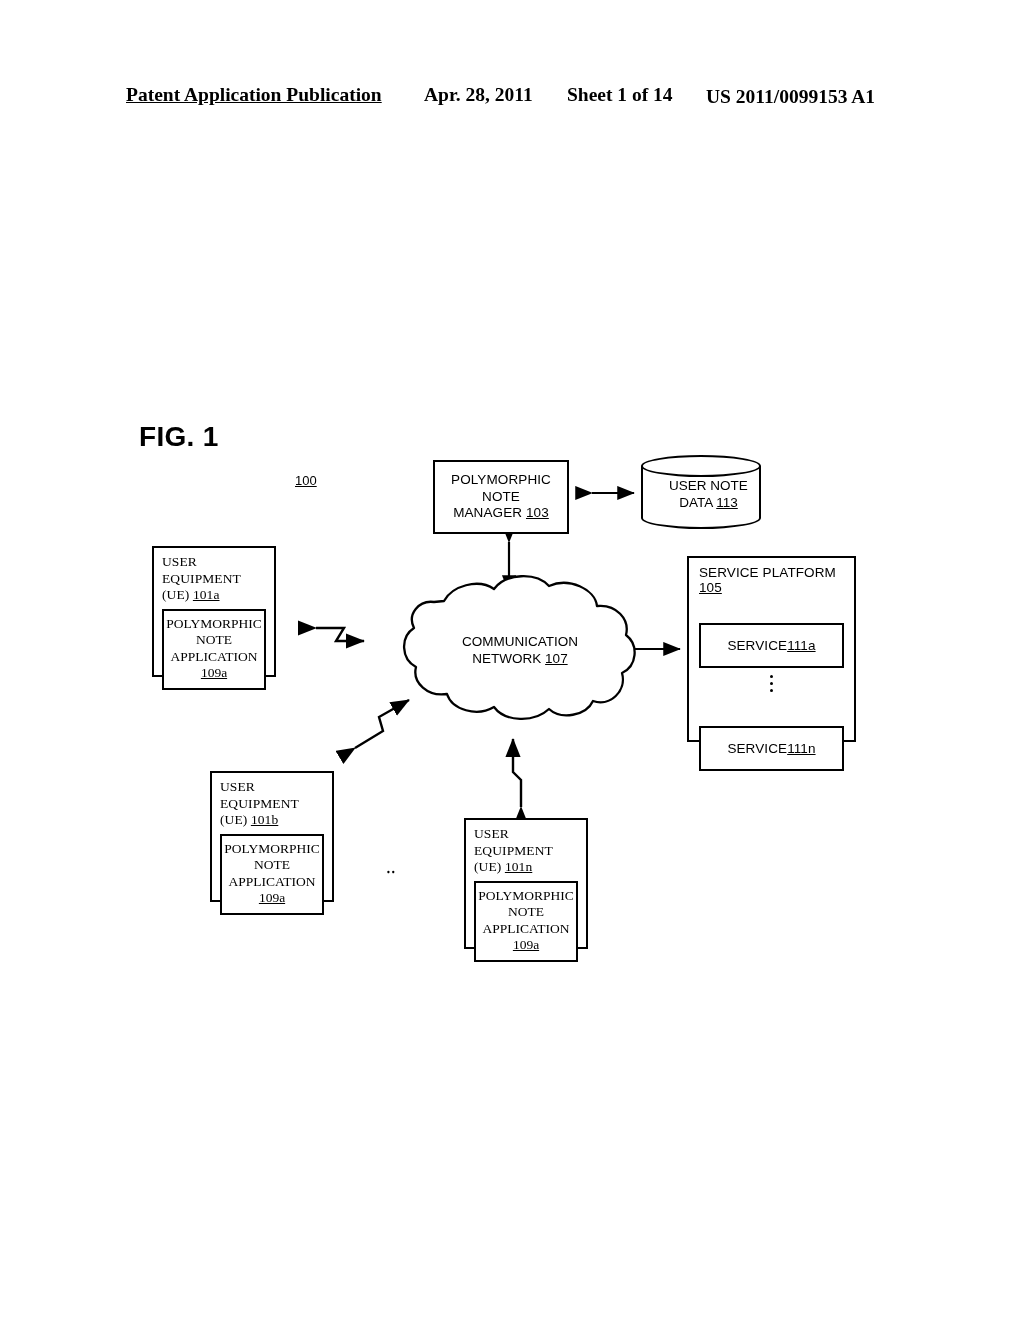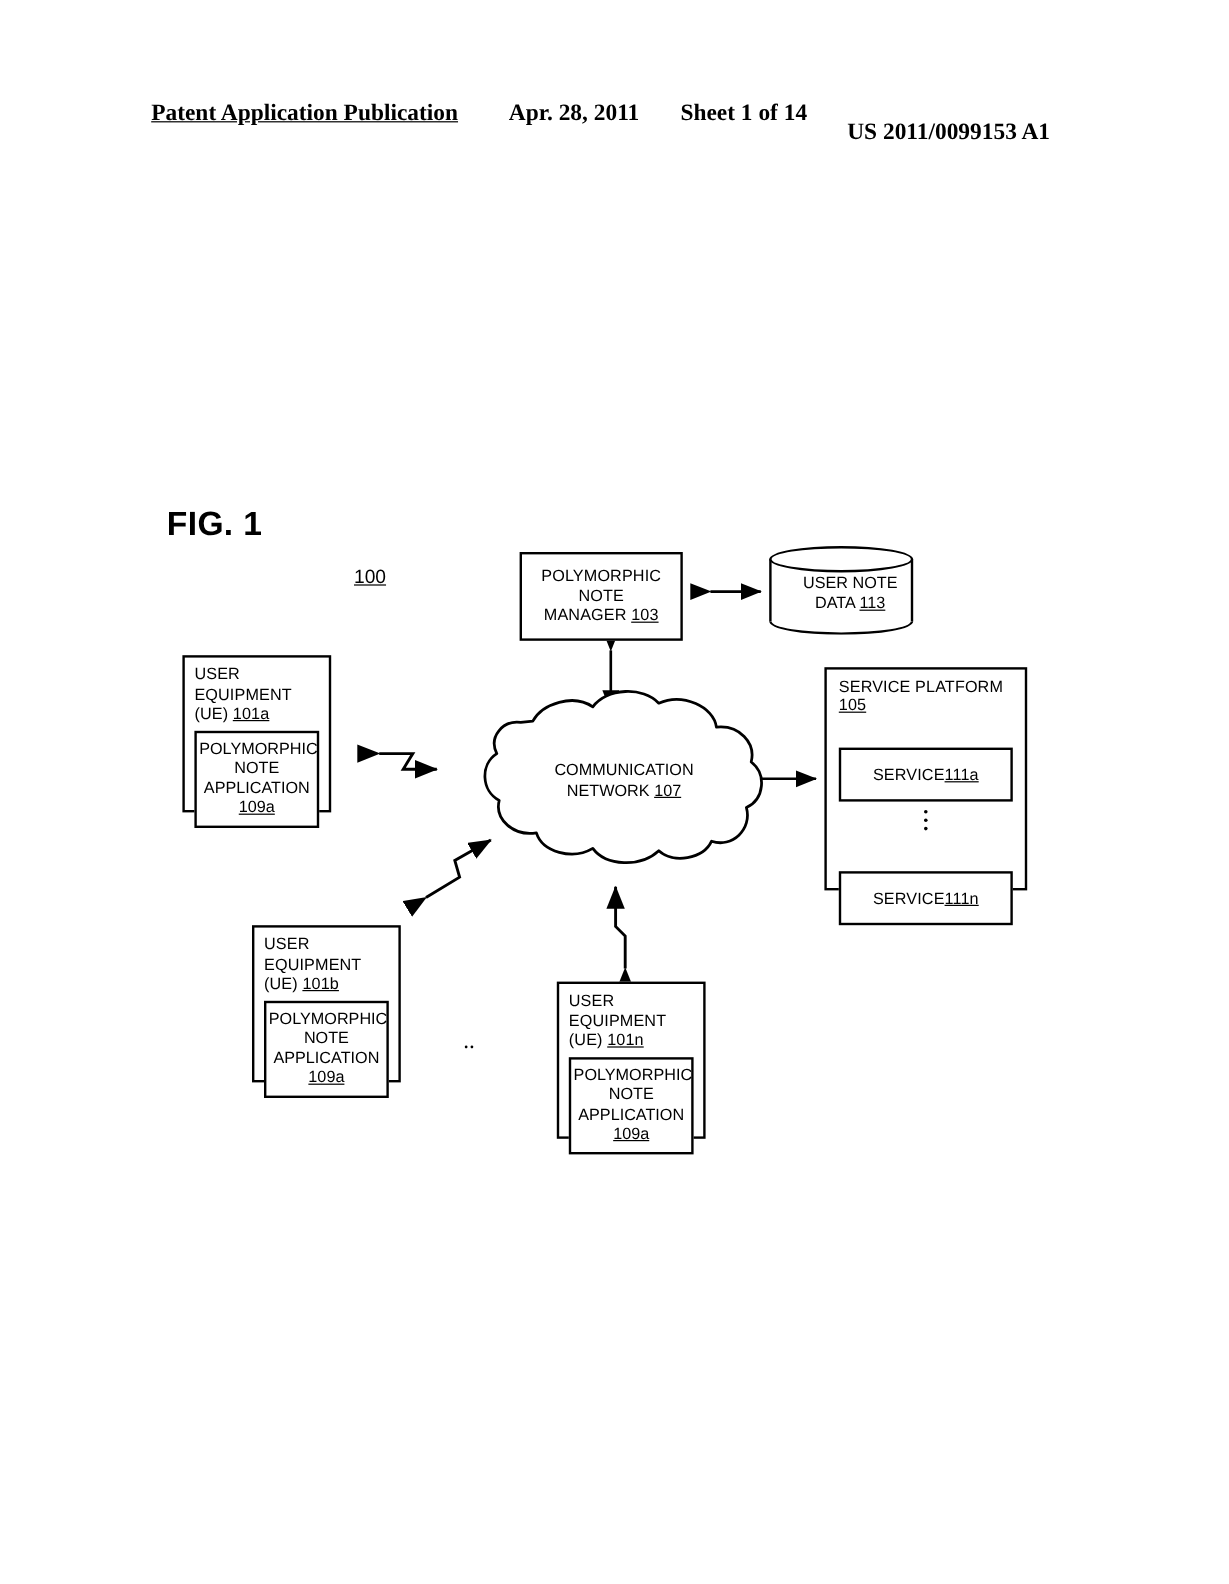--- a/index.html
+++ b/index.html
@@ -26,38 +26,38 @@
     height: 28px;
     font-family: "Liberation Serif", serif;
     font-weight: bold;
     font-size: 19.5px;
     letter-spacing: 0px;
     white-space: nowrap;
   }
   #pub-header .h-left   { position: absolute; left: 126px; top: 0; text-decoration: underline; }
   #pub-header .h-date   { position: absolute; left: 424px; top: 0; }
   #pub-header .h-sheet  { position: absolute; left: 567px; top: 0; }
-  #pub-header .h-number { position: absolute; left: 706px; top: 16px; text-align: center; }
+  #pub-header .h-number { position: absolute; left: 706px; top: 2px; text-align: center; }
 
   
   #fig-label {
     position: absolute;
     left: 139px;
     top: 421px;
     font-size: 28px;
     font-family: "Liberation Sans", sans-serif;
     letter-spacing: 0.3px;
     font-weight: bold;
   }
 
   #system-ref {
     position: absolute;
     left: 295px;
     top: 473px;
-    font-size: 16px;
+    font-size: 13px;
     text-decoration: underline;
   }
 
   
   .dbox {
     position: absolute;
     box-sizing: border-box;
     border: 2px solid #000;
     background: #fff;
     text-align: center;
@@ -134,20 +134,21 @@
     z-index: 3;
   }
 
   
   .ue-box {
     position: absolute;
     box-sizing: border-box;
     border: 2px solid #000;
     background: #fff;
     padding: 6px 8px 8px 8px;
+    font-family: Liberation Serif, serif;
   }
   .ue-title {
     font-size: 13.5px;
     line-height: 16.5px;
     text-align: left;
     letter-spacing: 0.1px;
   }
   .ue-app {
     margin-top: 5px;
     box-sizing: border-box;

